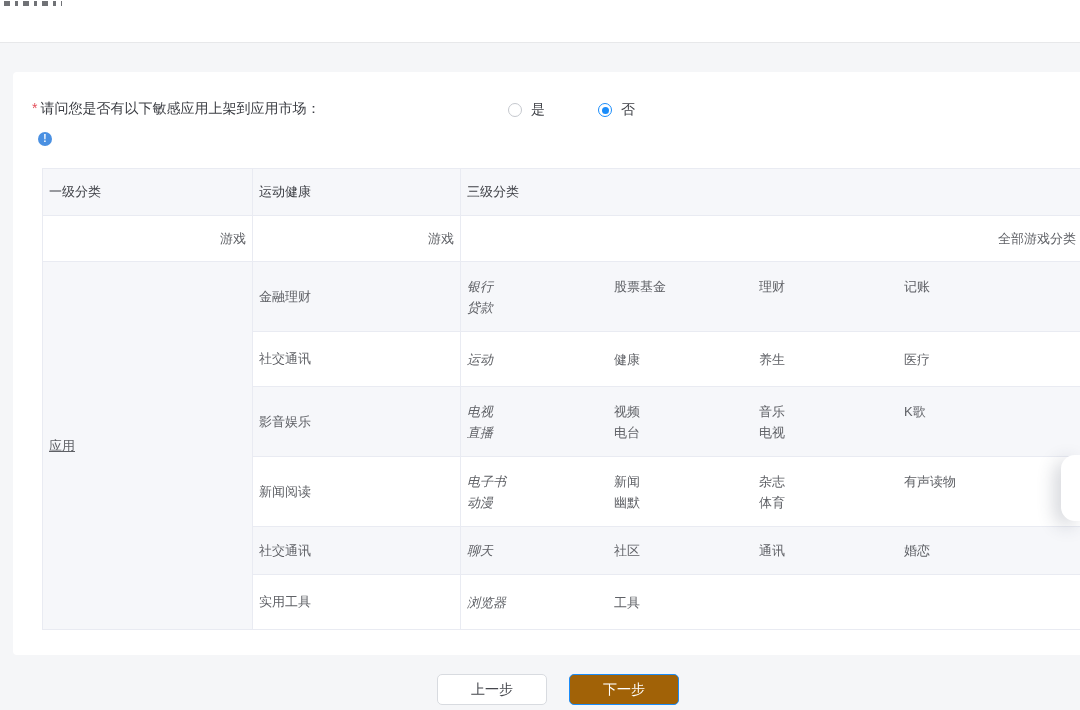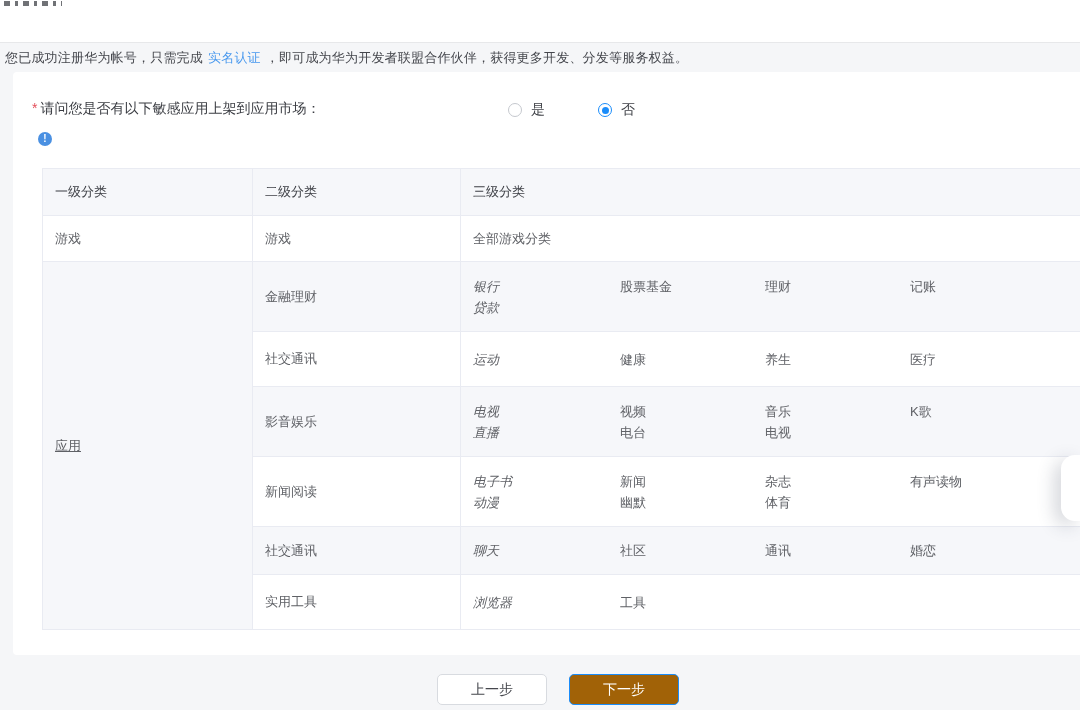--- a/index.html
+++ b/index.html
@@ -36,27 +36,27 @@
 
   
   .note-row { margin-top:11px; padding-left:25px; display:flex; align-items:flex-start; gap:8px; white-space:nowrap; }
   .info-icon { width:14px; height:14px; border-radius:50%; background:#4a90e2; color:#fff; font-size:10px; font-weight:bold;
     text-align:center; line-height:14px; margin-top:1px; flex:0 0 auto; }
   .note-text { font-size:12.5px; color:#9da0a6; letter-spacing:.2px; }
 
   
   table.cat { border-collapse:collapse; table-layout:fixed; width:1040px; margin:22px 0 0 29px;
     border-top:1px solid #e9ebf2; border-left:1px solid #e9ebf2; }
-  table.cat td { border-bottom:1px solid #e9ebf2; font-size:13px; color:#5f6166; vertical-align:middle; padding:12px; }
+  table.cat td { border-bottom:1px solid #e9ebf2; font-size:13px; color:#5f6166; vertical-align:middle; padding:6px; }
   td.c1, td.c2 { border-right:1px solid #e9ebf2; padding-left:16px; }
   td.c3 { padding-left:18px; }
   tr.head td { background:#f6f7fa; color:#3e4046; }
   tr.gray td { background:#f6f7fa; }
   td.appcell { background:#f6f7fa;text-decoration:underline; }
-  tr.h47 td{ height:47px; } tr.h46 td{ height:46px; } tr.h70 td{ height:70px; }
+  tr.h47 td{ height:47px; } tr.h46 td{ height:46px;text-align:right; } tr.h70 td{ height:70px; }
   tr.h55 td{ height:55px; } tr.h48 td{ height:48px; }
   .subcols { display:flex; }
   .subcol { width:145px; }
   .subcol.s1 { width:147px;font-style:italic; }
   .subcol.s4 { flex:1; }
   .line { line-height:21px; min-height:0; }
 
   
   .footer { position:absolute; top:674px; left:0; width:1080px; display:flex; justify-content:center; gap:22px; transform:translateX(18px); }
   .btn { width:110px; height:31px; border-radius:5px; font-size:14px; font-family:inherit;
@@ -70,23 +70,20 @@
 </style>
 </head>
 <body>
 
 <div class="screen">
 
   <div class="top-strip">
     <div class="clipped-frag"></div>
   </div>
 
-  <div class="intro">
-    <span>您已成功注册华为帐号，只需完成</span><a class="link">实名认证</a><span>，即可成为华为开发者联盟合作伙伴，获得更多开发、分发等服务权益。</span>
-  </div>
 
   <div class="card">
 
     <div class="q-row">
       <span class="req">*</span><span>请问您是否有以下敏感应用上架到应用市场：</span>
       <label class="radio radio-yes">
         <span class="rc off"></span>
         <span>是</span>
       </label>
       <label class="radio radio-no">
@@ -101,21 +98,21 @@
 
     <table class="cat">
       <colgroup>
           <col style="width:210px">
           <col style="width:208px">
           <col>
         </colgroup>
       <tbody>
           <tr class="head h47">
         <td class="c1">一级分类</td>
-        <td class="c2">二级分类</td>
+        <td class="c2">运动健康</td>
         <td class="c3">三级分类</td>
       </tr>
       <tr class="h46">
         <td class="c1">游戏</td>
         <td class="c2">游戏</td>
         <td class="c3">全部游戏分类</td>
       </tr>
       <tr class="gray h70">
         <td class="c1 appcell" rowspan="6">应用</td>
         <td class="c2">金融理财</td>

